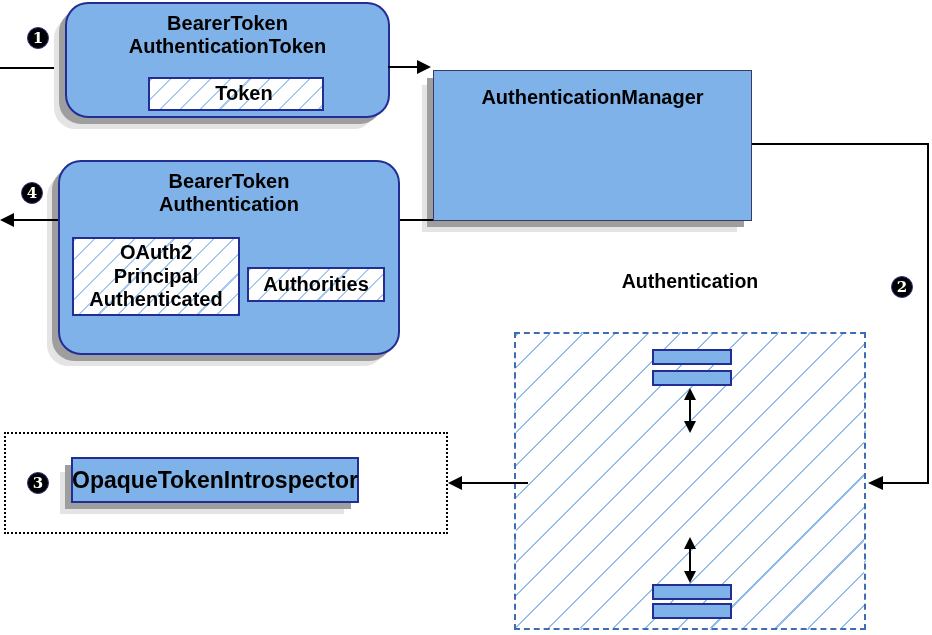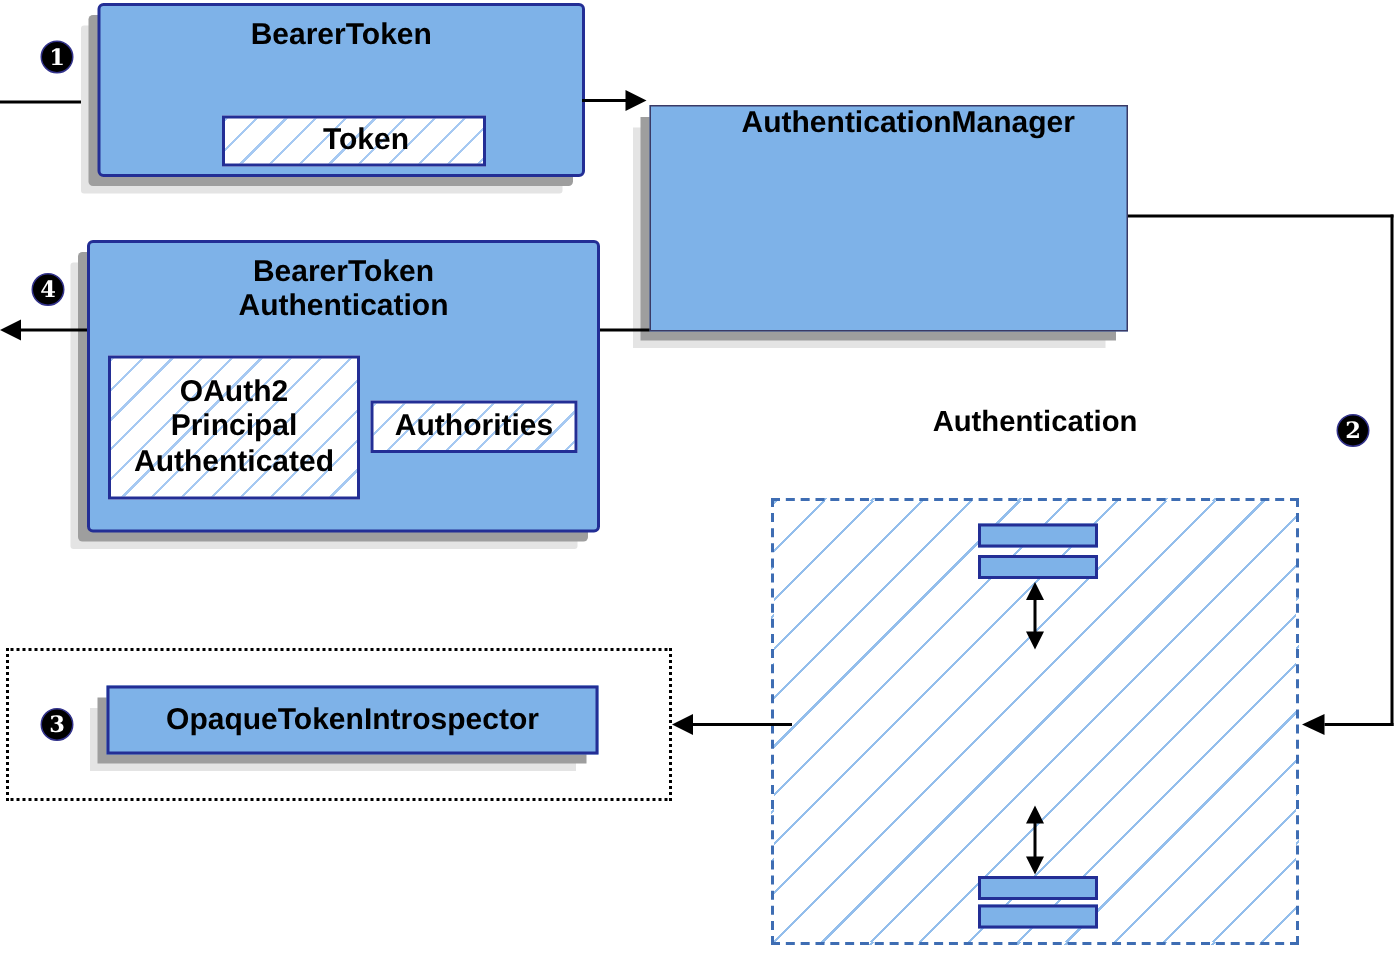--- a/index.html
+++ b/index.html
@@ -22,21 +22,21 @@
     font-family:"Liberation Sans",sans-serif;font-weight:700;color:#000;
   }
   .abs{position:absolute;}
   
   .bluebox{
     background:var(--box-fill);
     border:2px solid var(--box-border);
     box-shadow:-7px 7px 0 -1px var(--shadow-dark),-13px 13px 0 -2px var(--shadow-light);
     box-sizing:border-box;
   }
-  .rounded{border-radius:4px;}
+  .rounded{border-radius:23px;}
   .thinbordered{border:1px solid var(--thin-border);}
   .node-title{width:100%;text-align:center;font-size:20px;line-height:1.17;}
   
   .hatch-sm{
     background:repeating-linear-gradient(135deg,var(--hatch-line) 0 1.5px,transparent 1.5px 14px),#fff;
     border:2px solid var(--box-border);
     box-sizing:border-box;
     display:flex;align-items:center;justify-content:center;
     text-align:center;font-size:20px;line-height:1.18;
   }
@@ -93,48 +93,49 @@
     </div>
   <div class="abs badge" style="left:21px;top:182px;">
       <span>4</span>
     </div>
 
   <div class="abs hline" style="left:0;top:67px;width:65px;"></div>
 
   <div class="abs bluebox rounded" style="left:65px;top:2px;width:325px;height:116px;">
     <div class="node-title" style="padding-top:8px;">
       <div>BearerToken</div>
+      <div>AuthenticationToken</div>
     </div>
     <div class="abs hatch-sm" style="left:81px;top:73px;width:176px;height:34px;padding-left:16px;">
       <span>Token</span>
     </div>
   </div>
 
   <div class="abs hline" style="left:388px;top:66px;width:30px;"></div>
   <div class="abs tri tri-right" style="left:417px;top:60px;"></div>
 
   <div class="abs bluebox thinbordered" style="left:433px;top:70px;width:319px;height:151px;">
-    <div class="node-title" style="margin-left:13px;">
+    <div class="node-title" style="padding-top:15px;">
       <div>AuthenticationManager</div>
     </div>
   </div>
 
   <div class="abs hline" style="left:752px;top:143px;width:177px;"></div>
   <div class="abs vline" style="left:927px;top:143px;height:341px;"></div>
   <div class="abs hline" style="left:883px;top:482px;width:46px;"></div>
   <div class="abs tri tri-left" style="left:868px;top:476px;"></div>
 
   <div class="abs hline" style="left:400px;top:219px;width:33px;"></div>
 
   <div class="abs bluebox rounded" style="left:58px;top:160px;width:342px;height:195px;">
     <div class="node-title" style="padding-top:8px;">
       <div>BearerToken</div>
       <div>Authentication</div>
     </div>
-    <div class="abs hatch-sm" style="left:12px;top:75px;width:168px;height:96px;">
+    <div class="abs hatch-sm" style="left:12px;top:75px;width:168px;height:79px;">
       <div>
         <div>OAuth2</div>
         <div>Principal</div>
         <div>Authenticated</div>
       </div>
     </div>
     <div class="abs hatch-sm" style="left:187px;top:105px;width:138px;height:35px;">
       <span>Authorities</span>
     </div>
   </div>
@@ -164,17 +165,17 @@
     <div class="t tri tri-down" style="bottom:0;"></div>
   </div>
 
   <div class="abs bar" style="top:584px;"></div>
   <div class="abs bar" style="top:603px;"></div>
 
   <div class="abs hline" style="left:462px;top:482px;width:66px;"></div>
   <div class="abs tri tri-left" style="left:448px;top:476px;border-right-width:14px;"></div>
 
   <div class="abs dottedbox" style="left:4px;top:432px;width:444px;height:102px;"></div>
-  <div class="abs bluebox flexcenter" style="left:71px;top:457px;width:328px;height:46px;font-size:20px;">
+  <div class="abs bluebox flexcenter" style="left:71px;top:457px;width:288px;height:46px;font-size:23px;">
     <span>OpaqueTokenIntrospector</span>
   </div>
 
 </div>
 
 </body></html>

